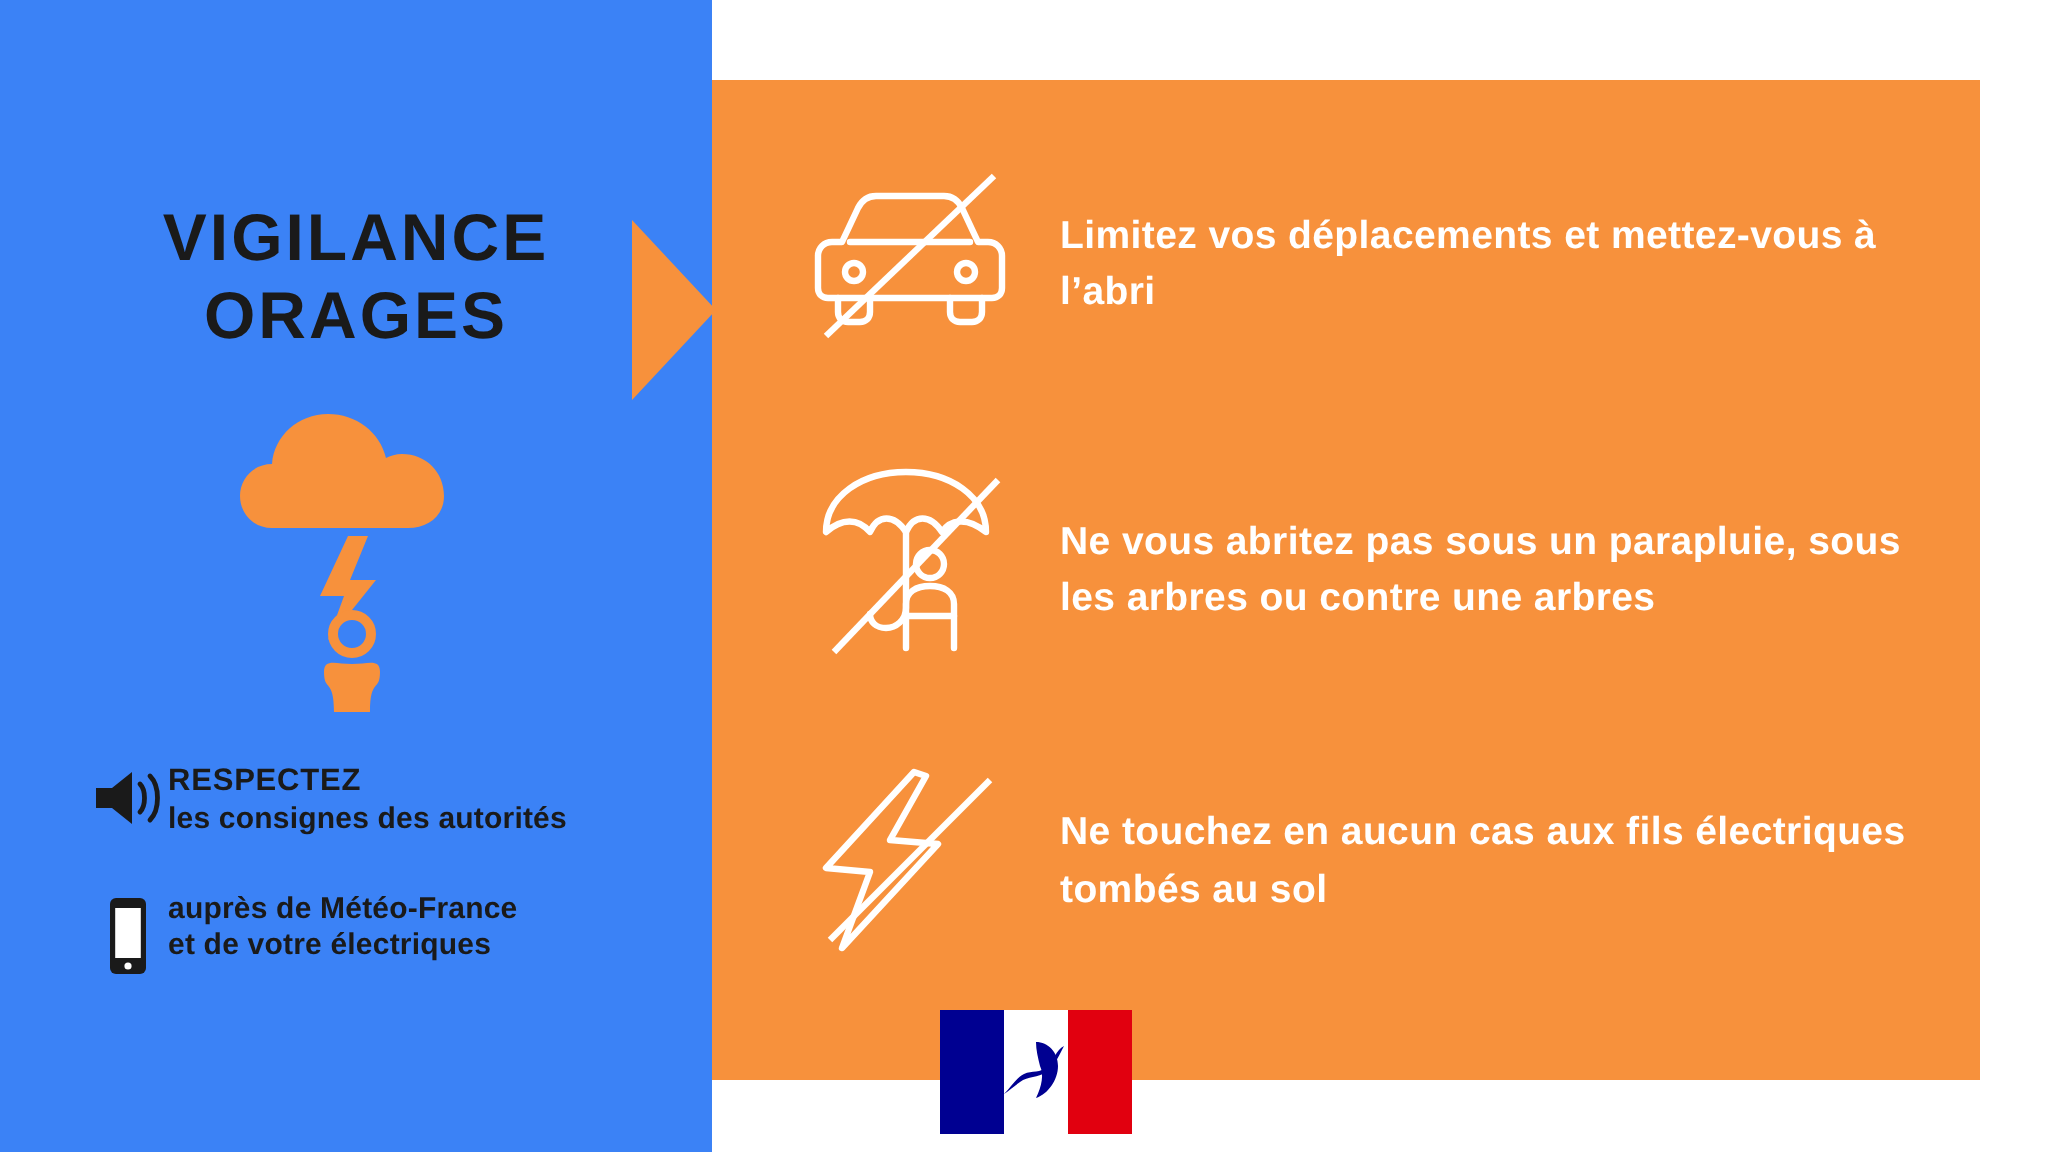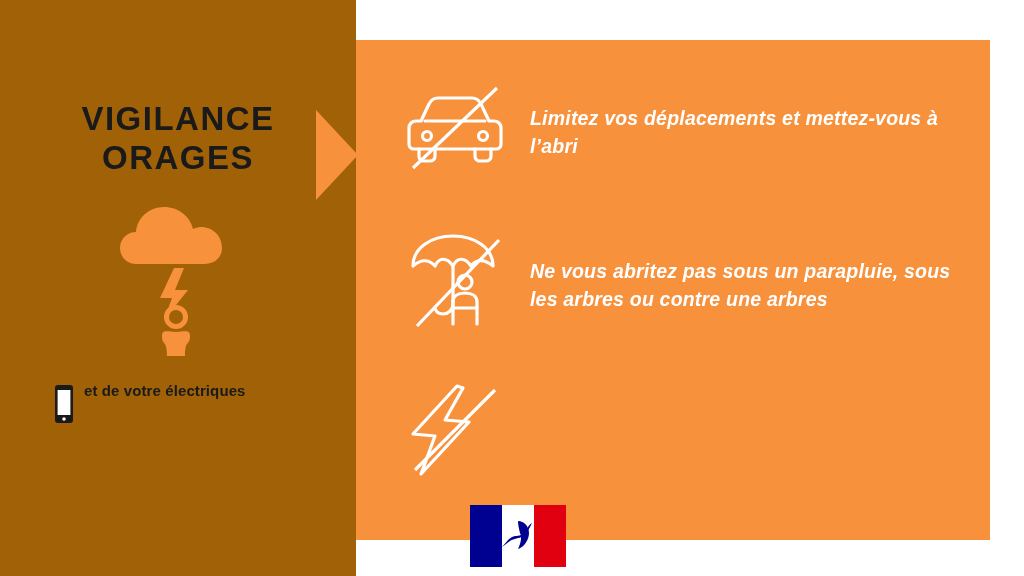--- a/index.html
+++ b/index.html
@@ -15,21 +15,21 @@
     position: relative;
   }
 
   
   #left-panel {
     position: absolute;
     left: 0;
     top: 0;
     width: 356px;
     height: 576px;
-    background: #a16207;
+    background: #3b82f6;
   }
 
   #title-block {
     position: absolute;
     left: 0;
     top: 100px;
     width: 356px;
     text-align: center;
     color: #1a1a1a;
     font-weight: bold;
@@ -104,21 +104,20 @@
     left: 316px;
     top: 110px;
     width: 42px;
     height: 90px;
   }
 
   .panel-row {
     position: absolute;
     display: flex;
     align-items: center;
-    font-style: italic;
   }
   .panel-row .row-icon {
     width: 150px;
     min-width: 150px;
     display: flex;
     align-items: center;
     justify-content: center;
   }
   .panel-row .row-text {
     color: #ffffff;
@@ -166,30 +165,44 @@
       <path d="M56 72 L42 102 L54 102 L46 124 L70 94 L57 94 L66 72 Z" fill="#f7913c"></path>
 
       <circle cx="58" cy="121" r="9.5" fill="none" stroke="#f7913c" stroke-width="5"></circle>
 
       <path d="M44 140 C44 150 49 143 49 160 L67 160 C67 143 72 150 72 140 C72 133 66 136 58 136 C50 136 44 133 44 140 Z" fill="#f7913c"></path>
     </svg>
   </div>
 
   <div id="advice-list">
 
+    <div class="advice-row">
+      <div class="advice-icon">
+        <svg width="36" height="30" viewBox="0 0 36 30" aria-hidden="true">
+          <path d="M2 10 L10 10 L20 2 L20 28 L10 20 L2 20 Z" fill="#1a1a1a"></path>
+          <path d="M24 8 C27 11 27 19 24 22" fill="none" stroke="#1a1a1a" stroke-width="2.4" stroke-linecap="round"></path>
+          <path d="M29 4 C34 9 34 21 29 26" fill="none" stroke="#1a1a1a" stroke-width="2.4" stroke-linecap="round"></path>
+        </svg>
+      </div>
+      <div class="advice-text">
+        <span class="advice-title">RESPECTEZ</span>
+        <span class="advice-sub">les consignes des autorités</span>
+      </div>
+    </div>
 
     <div class="advice-row">
       <div class="advice-icon">
         <svg width="24" height="40" viewBox="0 0 24 40" aria-hidden="true">
           <rect x="3" y="1" width="18" height="38" rx="3" fill="#1a1a1a"></rect>
           <rect x="5.6" y="6" width="12.8" height="25" fill="#ffffff"></rect>
           <circle cx="12" cy="35" r="1.8" fill="#ffffff"></circle>
         </svg>
       </div>
       <div class="advice-text">
+        <span class="advice-sub">auprès de Météo-France</span>
         <span class="advice-sub2">et de votre électriques</span>
       </div>
     </div>
 
   </div>
 </div>
 
 <div id="orange-panel"></div>
 
 <div id="panel-arrow">
@@ -236,20 +249,21 @@
 
 <div class="panel-row" id="row-3">
   <div class="row-icon">
     <svg width="120" height="105" viewBox="0 0 120 105" aria-hidden="true">
       <g fill="none" stroke="#ffffff" stroke-width="3.2" stroke-linejoin="round" stroke-linecap="round">
         <path d="M62 8 L18 56 L40 58 L26 96 L74 44 L50 42 L68 10 Z"></path>
       </g>
       <line x1="20" y1="92" x2="100" y2="12" stroke="#ffffff" stroke-width="3.2"></line>
     </svg>
   </div>
+  <div class="row-text">Ne touchez en aucun cas aux fils électriques tombés au sol</div>
 </div>
 
 <div id="gouv-logo">
   <div class="band blue"></div>
   <div class="band white">
     <svg width="44" height="46" viewBox="0 0 44 46" aria-hidden="true">
       <path d="M6 34 C10 30 12 26 16 24 C20 22 24 24 28 20 C31 17 32 12 36 10 C33 16 31 20 27 23 C23 26 18 25 14 28 C11 30 9 32 6 34 Z" fill="#000091"></path>
       <path d="M22 8 C28 8 33 13 33 20 C33 27 28 34 22 36 C25 30 26 24 24 20 C23 16 22 12 22 8 Z" fill="#000091"></path>
     </svg>
   </div>

